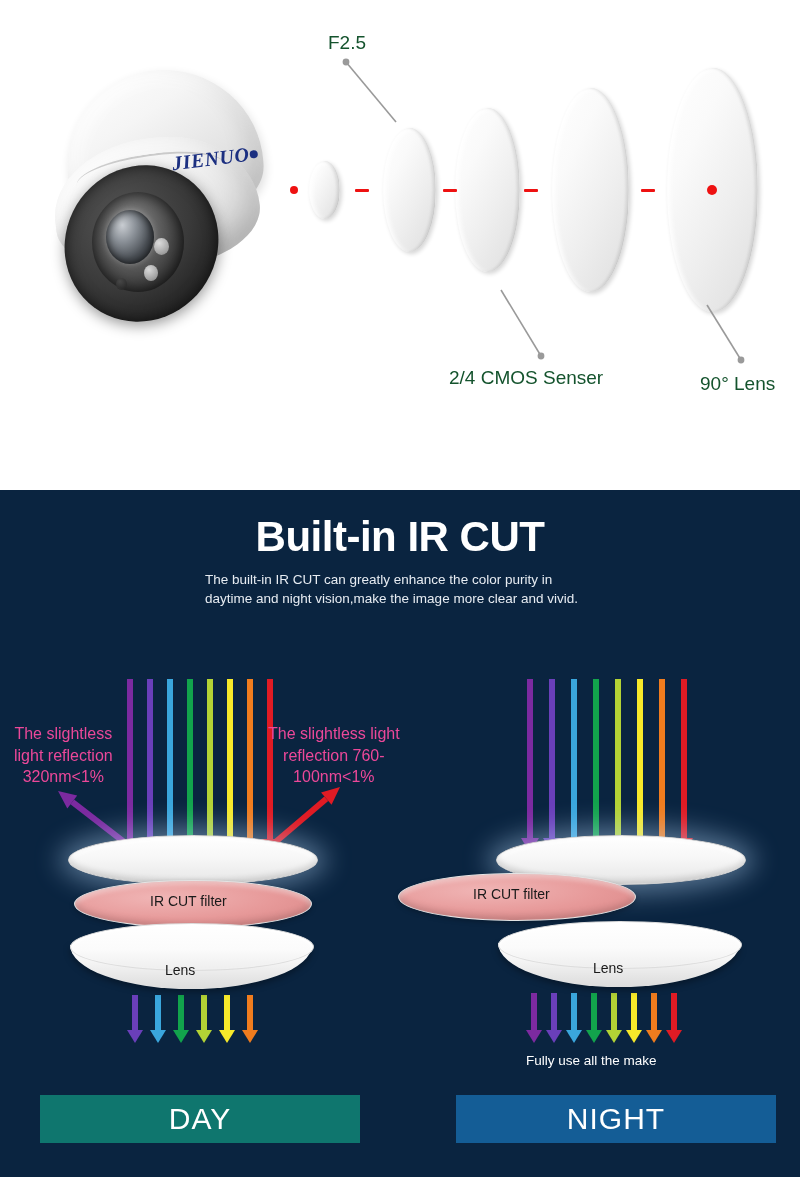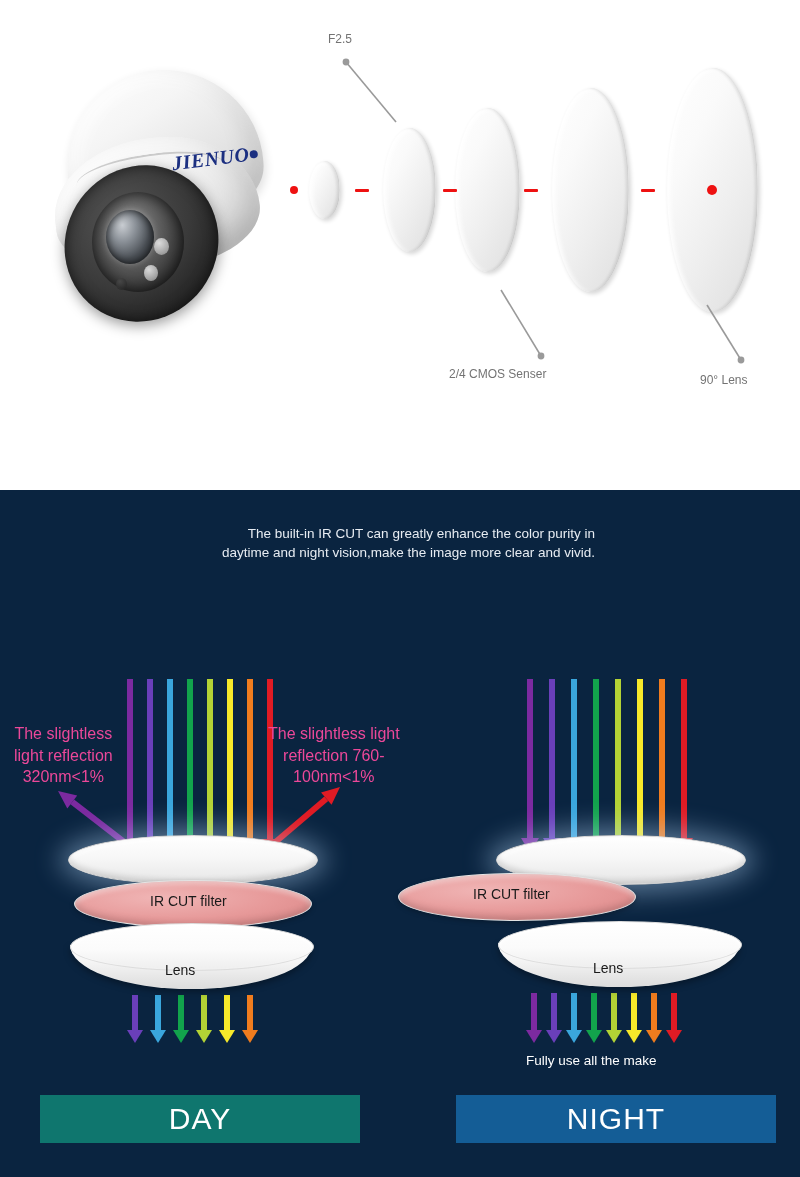--- a/index.html
+++ b/index.html
@@ -137,22 +137,22 @@
   .axis-dot {
     position: absolute;
     border-radius: 50%;
     background: #ee1111;
   }
 
   .lead-line { position: absolute; left: 0; top: 0; width: 800px; height: 490px; pointer-events: none; }
 
   .optic-label {
     position: absolute;
-    color: #737373;
-    font-size: 12px;
+    color: #14532d;
+    font-size: 19px;
     white-space: nowrap;
   }
 
   
   #ircut-section {
     position: absolute;
     left: 0; top: 490px;
     width: 800px; height: 687px;
     background: #0a2440;
     overflow: hidden;
@@ -170,21 +170,21 @@
     letter-spacing: -.5px;
     margin: 0;
     line-height: 1.1;
   }
   .ircut-sub {
     margin: 10px auto 1px;
     width: 390px;
     font-size: 13.5px;
     line-height: 1.42;
     color: #e7ecf2;
-    text-align: right;
+    text-align: left;
   }
 
   .panel { position: absolute; top: 185px; width: 400px; height: 502px; }
   .panel.day   { left: 0; }
   .panel.night { left: 400px; }
 
   .beam-svg { position: absolute; left: 0; top: 0; }
 
   .stack-note {
     position: absolute;
@@ -295,20 +295,21 @@
   <div id="optic-labels">
       <div class="optic-label" style="left: 328px; top: 32px;">F2.5</div>
       <div class="optic-label" style="left: 449px; top: 367px;">2/4 CMOS Senser</div>
       <div class="optic-label" style="left: 700px; top: 373px;">90° Lens</div>
     </div>
 </div>
 
 <div id="ircut-section" style="background: rgb(10, 36, 64);">
 
   <div class="ircut-head">
+    <h1 class="ircut-title">Built-in IR CUT</h1>
     <p class="ircut-sub">The built-in IR CUT can greatly enhance the color purity in daytime and night vision,make the image more clear and vivid.</p>
   </div>
 
   <div class="panel day">
 
     <svg class="beam-svg" width="400" height="502" viewBox="0 0 400 502" xmlns="http://www.w3.org/2000/svg">
       <g id="day-beams-in">
           <line x1="130" y1="4" x2="130" y2="164" stroke="#7c2aa0" stroke-width="6"></line>
           <polygon points="122,164 138,164 130,178" fill="#7c2aa0"></polygon>
           <line x1="150" y1="4" x2="150" y2="164" stroke="#6a3fba" stroke-width="6"></line>

